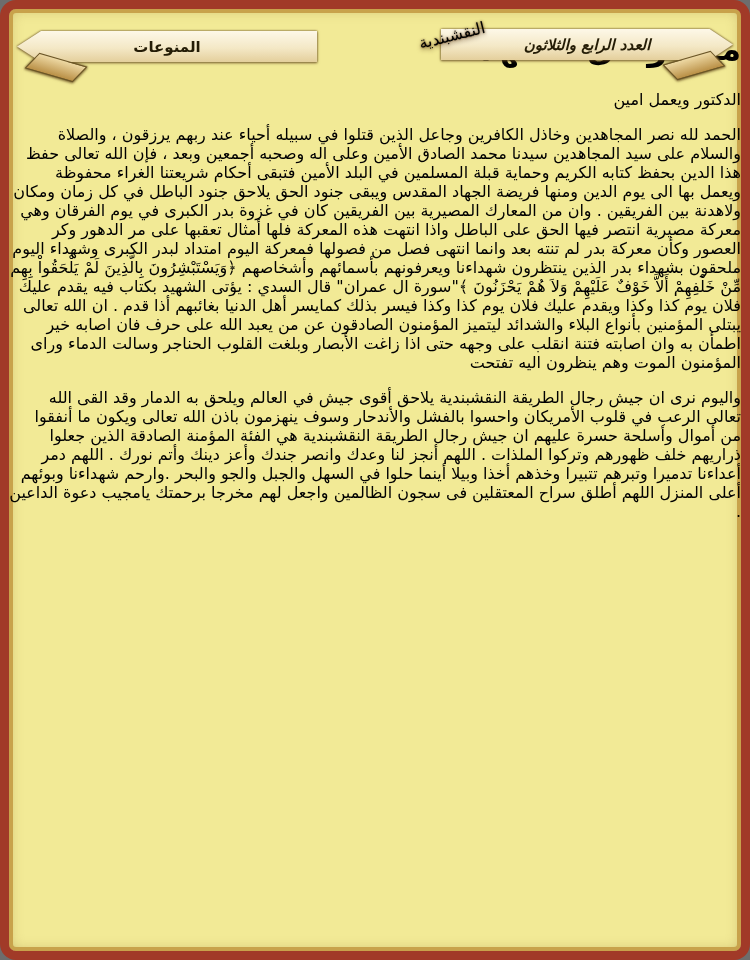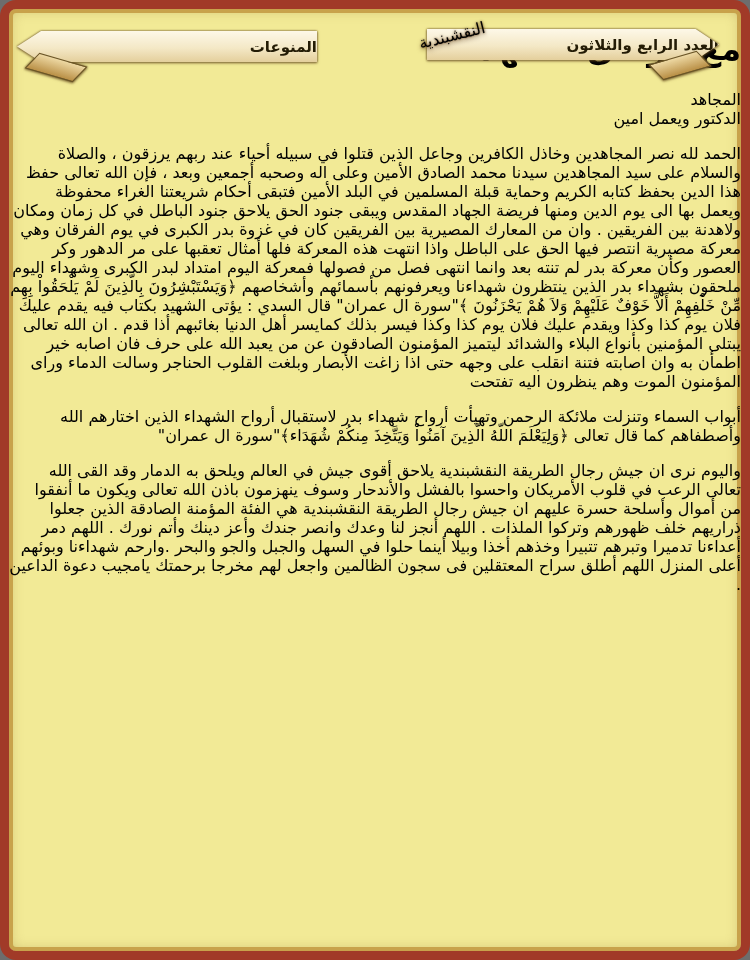--- a/index.html
+++ b/index.html
@@ -6,24 +6,24 @@
   .page{
     position:relative;width:750px;height:960px;box-sizing:border-box;
     background:#f2ea96;
     border:9px solid #a13a28;border-radius:16px;
     box-shadow:inset 0 0 0 4px #c8a24b, inset 0 0 14px rgba(120,80,20,.35);
     font-family:"DejaVu Sans",sans-serif;direction:rtl;
   }
   
   .header{position:absolute;top:8px;left:6px;right:6px;height:80px;}
   .banner-wrap{position:absolute;filter:drop-shadow(0 0 1px #6b5526) drop-shadow(0 1px 1px rgba(90,60,20,.55));}
-  .banner{height:31px;display:flex;align-items:center;
+  .banner{height:31px;display:flex;align-items:center;justify-content:center;
     font-weight:bold;font-size:15px;color:#241c06;
     background:linear-gradient(180deg,#fdf8e8 0%,#f4e8c6 55%,#e4cf9c 100%);}
-  .bw-right{right:16px;top:12px;width:292px;}
+  .bw-right{right:2px;top:12px;width:292px;font-style:italic;}
   .bw-right .banner{clip-path:polygon(0 0,92% 0,100% 50%,92% 100%,0 100%);}
   .bw-left{left:2px;top:14px;width:300px;}
   .bw-left .banner{clip-path:polygon(8% 0,100% 0,100% 100%,8% 100%,0 50%);}
   .fold{position:absolute;width:48px;height:17px;border:1px solid #6b5526;
     background:linear-gradient(180deg,#eed9a4,#b98f45);}
   .fold-r{right:14px;bottom:-15px;transform:rotate(-16deg) skewX(28deg);}
   .fold-l{left:14px;bottom:-15px;transform:rotate(16deg) skewX(-28deg);}
   .ribbon-wrap{position:absolute;left:288px;top:2px;width:196px;height:76px;
     filter:drop-shadow(0 0 1px #6b4a26) drop-shadow(0 2px 2px rgba(90,60,20,.45));}
   .ribbon{position:absolute;left:8px;top:20px;width:178px;height:32px;transform:rotate(-14deg);
@@ -124,32 +124,30 @@
     <div class="ribbon-wrap">
       <div class="ribbon">
         <span>النقشبندية</span>
       </div>
     </div>
   </div>
 
   <h1 class="title">مع قوافل الشهداء</h1>
 
   <div class="author">
-    <div>المجاهد</div>
     <div class="name">الدكتور ويعمل امين</div>
   </div>
 
   <div class="columns">
 
     <div class="col">
       <p><span>الحمد لله نصر المجاهدين وخاذل الكافرين وجاعل الذين قتلوا في سبيله أحياء عند ربهم يرزقون ، والصلاة والسلام على سيد المجاهدين سيدنا محمد الصادق الأمين وعلى اله وصحبه أجمعين وبعد ، فإن الله تعالى حفظ هذا الدين بحفظ كتابه الكريم وحماية قبلة المسلمين في البلد الأمين فتبقى أحكام شريعتنا الغراء محفوظة ويعمل بها الى يوم الدين ومنها فريضة الجهاد المقدس ويبقى جنود الحق يلاحق جنود الباطل في كل زمان ومكان ولاهدنة بين الفريقين . وان من المعارك المصيرية بين الفريقين كان في غزوة بدر الكبرى في يوم الفرقان وهي معركة مصيرية انتصر فيها الحق على الباطل واذا انتهت هذه المعركة فلها أمثال تعقبها على مر الدهور وكر العصور وكأن معركة بدر لم تنته بعد وانما انتهى فصل من فصولها فمعركة اليوم امتداد لبدر الكبرى وشهداء اليوم ملحقون بشهداء بدر الذين ينتظرون شهداءنا ويعرفونهم بأسمائهم وأشخاصهم </span><span class="verse">﴿وَيَسْتَبْشِرُونَ بِالَّذِينَ لَمْ يَلْحَقُواْ بِهِم مِّنْ خَلْفِهِمْ أَلاَّ خَوْفٌ عَلَيْهِمْ وَلاَ هُمْ يَحْزَنُونَ ﴾</span><span class="src">"سورة ال عمران"</span><span> قال السدي : يؤتى الشهيد بكتاب فيه يقدم عليك فلان يوم كذا وكذا ويقدم عليك فلان يوم كذا وكذا فيسر بذلك كمايسر أهل الدنيا بغائبهم أذا قدم . ان الله تعالى يبتلى المؤمنين بأنواع البلاء والشدائد ليتميز المؤمنون الصادقون عن من يعبد الله على حرف فان اصابه خير اطمأن به وان اصابته فتنة انقلب على وجهه حتى اذا زاغت الأبصار وبلغت القلوب الحناجر وسالت الدماء وراى المؤمنون الموت وهم ينظرون اليه تفتحت</span></p>
     </div>
 
     <div class="col">
-      <p><span>أبواب السماء وتنزلت ملائكة الرحمن وتهيأت أرواح شهداء بدر لاستقبال أرواح الشهداء الذين اختارهم الله وأصطفاهم كما قال تعالى </span><span class="verse">﴿وَلِيَعْلَمَ اللّهُ الَّذِينَ آمَنُواْ وَيَتَّخِذَ مِنكُمْ شُهَدَاء﴾</span><span class="src">"سورة ال عمران"</span></p>
 
       <div class="photo">
         <div class="ph-ridge"></div>
         <div class="ph-ground"></div>
         <div class="ph-smoke"></div>
         <div class="ph-missile"></div>
         <div class="ph-bottom"></div>
         <div class="ph-logo">
           <div class="ph-strip"></div>
           <div class="ph-flag">

